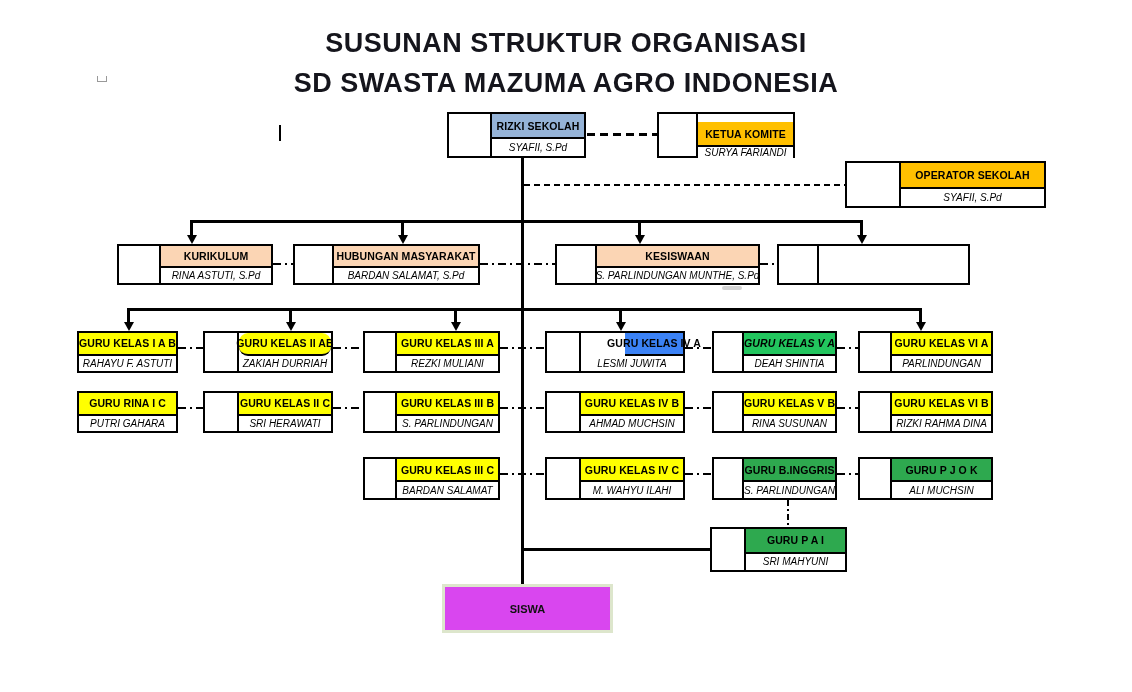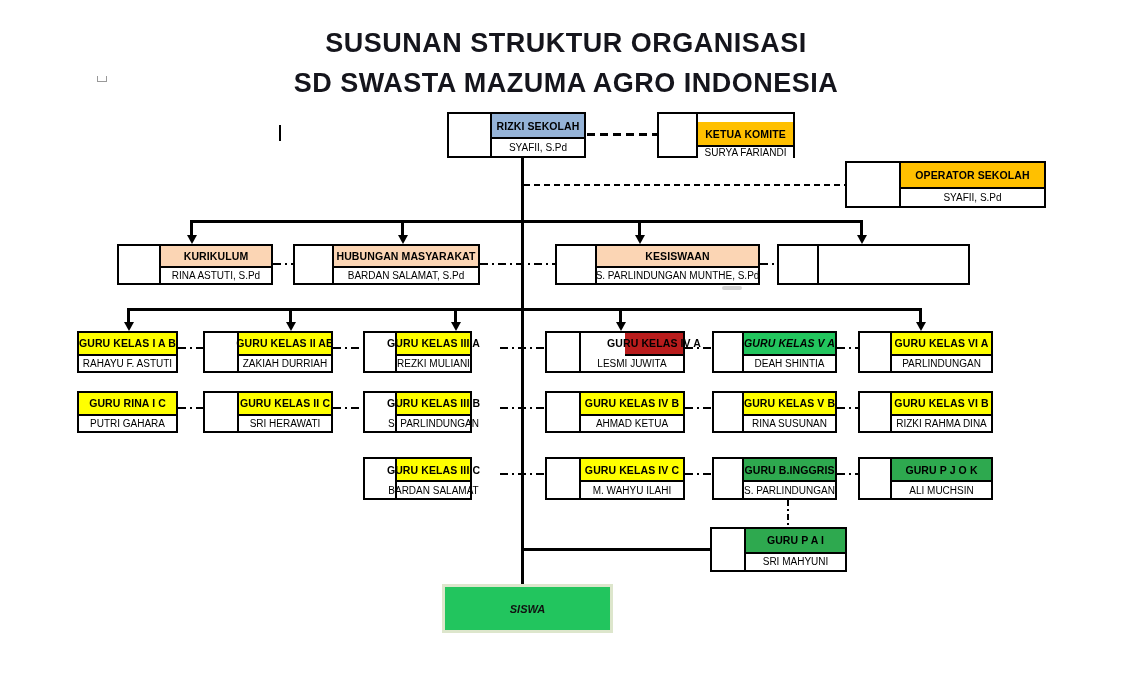--- a/index.html
+++ b/index.html
@@ -11,33 +11,33 @@
 
   
   .card{position:absolute;display:flex;border:2px solid #000;background:#fff;
         box-sizing:border-box;z-index:2;}
   .card .side{background:#fff;border-right:2px solid #000;flex:0 0 auto;}
   .card .main{flex:1;display:flex;flex-direction:column;min-width:0;}
   .card .hdr{border-bottom:2px solid #000;font-weight:bold;font-size:10.5px;
              display:flex;align-items:center;justify-content:center;white-space:nowrap;
              flex:0 0 55%;letter-spacing:.1px;}
   .card .nm{flex:1;display:flex;align-items:center;justify-content:center;
-            font-size:10px;white-space:nowrap;background:#fff;}
+            font-size:10px;white-space:nowrap;background:#fff;font-style:italic;}
 
   #n-kepala{left:447px;top:112px;width:139px;height:46px}#n-kepala .side{width:41px}
   #n-komite{left:657px;top:112px;width:138px;height:46px}#n-komite .side{width:37px}
   #n-operator{left:845px;top:161px;width:201px;height:47px}#n-operator .side{width:52px}
 
   #n-kurikulum{left:117px;top:244px;width:156px;height:41px}#n-kurikulum .side{width:40px}
   #n-humas{left:293px;top:244px;width:187px;height:41px}#n-humas .side{width:37px}
   #n-kesiswaan{left:555px;top:244px;width:205px;height:41px}#n-kesiswaan .side{width:38px}
   #n-sarana{left:777px;top:244px;width:193px;height:41px}#n-sarana .side{width:38px}
 
   .row1{top:331px;height:42px}.row2{top:391px;height:42px}.row3{top:457px;height:43px}
-  .col1{left:77px;width:101px}.col2{left:203px;width:130px}.col3{left:363px;width:109px}
+  .col1{left:77px;width:101px}.col2{left:203px;width:130px}.col3{left:363px;width:137px}
   .col4{left:545px;width:140px}.col5{left:712px;width:125px}.col6{left:858px;width:135px}
   .col2 .side{width:32px}.col3 .side{width:30px}.col4 .side{width:32px}
   .col5 .side{width:28px}.col6 .side{width:30px}
   #n-gpai{left:710px;top:527px;width:137px;height:45px}#n-gpai .side{width:32px}
 
   #n-siswa{position:absolute;left:442px;top:584px;width:165px;height:43px;z-index:2;
            border:3px solid #dde6cc;display:flex;align-items:center;justify-content:center;
            font-weight:bold;font-size:11px;color:#111;}
 
   
@@ -172,35 +172,35 @@
 
   <div class="card row1 col1">
     <div class="main">
         <div class="hdr" style="background: rgb(255, 255, 0);">GURU KELAS I A B</div>
     <div class="nm">RAHAYU F. ASTUTI</div>
       </div>
   </div>
   <div class="card row1 col2">
     <div class="side"></div>
     <div class="main">
-        <div class="hdr" style="background: rgb(255, 255, 0);">GURU KELAS II AB</div>
+        <div class="hdr" style="background: rgb(255, 255, 0); border-radius: 9px;">GURU KELAS II AB</div>
     <div class="nm">ZAKIAH DURRIAH</div>
       </div>
   </div>
   <div class="card row1 col3">
     <div class="side"></div>
     <div class="main">
         <div class="hdr" style="background: rgb(255, 255, 0);">GURU KELAS III A</div>
     <div class="nm">REZKI MULIANI</div>
       </div>
   </div>
   <div class="card row1 col4">
     <div class="side"></div>
     <div class="main">
-        <div class="hdr" style="background: #b91c1c; margin-left: 44px;">GURU KELAS IV A</div>
+        <div class="hdr" style="background: #3b82f6; margin-left: 44px;">GURU KELAS IV A</div>
     <div class="nm">LESMI JUWITA</div>
       </div>
   </div>
   <div class="card row1 col5">
     <div class="side"></div>
     <div class="main">
         <div class="hdr" style="background: #22c55e; font-style: italic;">GURU KELAS V A</div>
     <div class="nm">DEAH SHINTIA</div>
       </div>
   </div>
@@ -229,21 +229,21 @@
     <div class="side"></div>
     <div class="main">
         <div class="hdr" style="background: rgb(255, 255, 0);">GURU KELAS III B</div>
     <div class="nm">S. PARLINDUNGAN</div>
       </div>
   </div>
   <div class="card row2 col4">
     <div class="side"></div>
     <div class="main">
         <div class="hdr" style="background: rgb(255, 255, 0);">GURU KELAS IV B</div>
-    <div class="nm">AHMAD KETUA</div>
+    <div class="nm">AHMAD MUCHSIN</div>
       </div>
   </div>
   <div class="card row2 col5">
     <div class="side"></div>
     <div class="main">
         <div class="hdr" style="background: rgb(255, 255, 0);">GURU KELAS V B</div>
     <div class="nm">RINA SUSUNAN</div>
       </div>
   </div>
   <div class="card row2 col6">
@@ -284,15 +284,15 @@
   </div>
 
   <div class="card" id="n-gpai">
     <div class="side"></div>
     <div class="main">
         <div class="hdr" style="background: rgb(46, 169, 79);">GURU P A I</div>
     <div class="nm">SRI MAHYUNI</div>
       </div>
   </div>
 
-  <div id="n-siswa" style="background: #22c55e; font-style: italic;">SISWA</div>
+  <div id="n-siswa" style="background: #d946ef;">SISWA</div>
 
 </div>
 
 </body></html>

